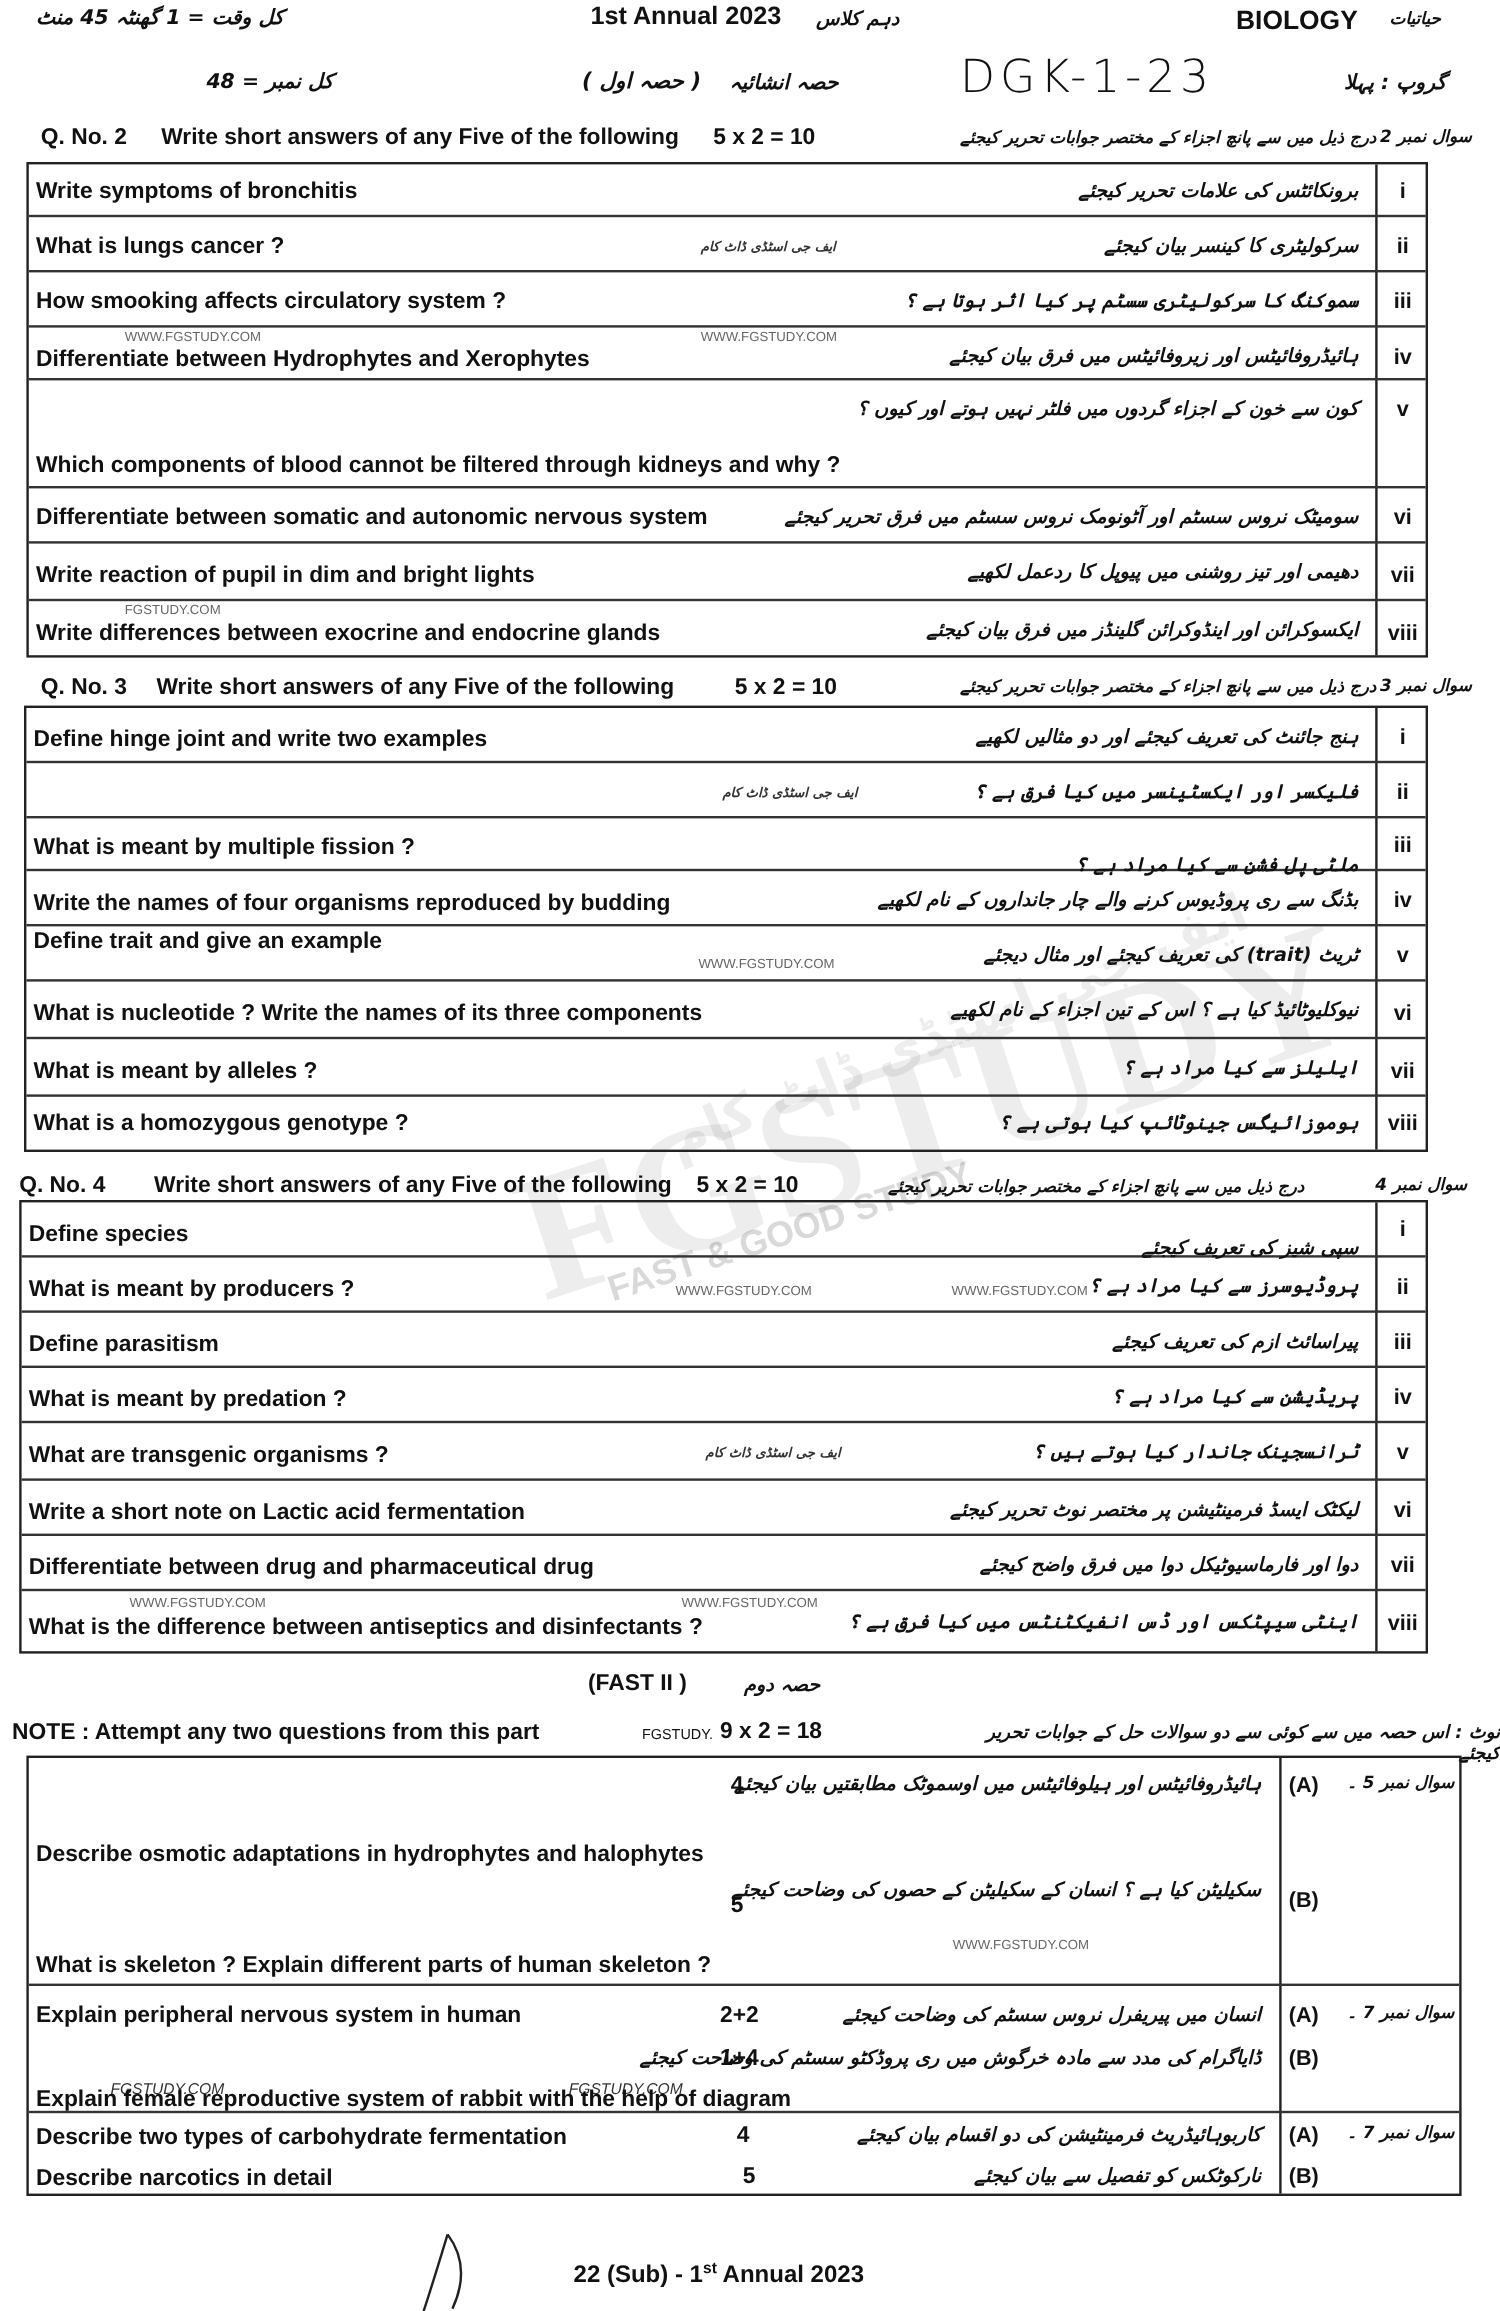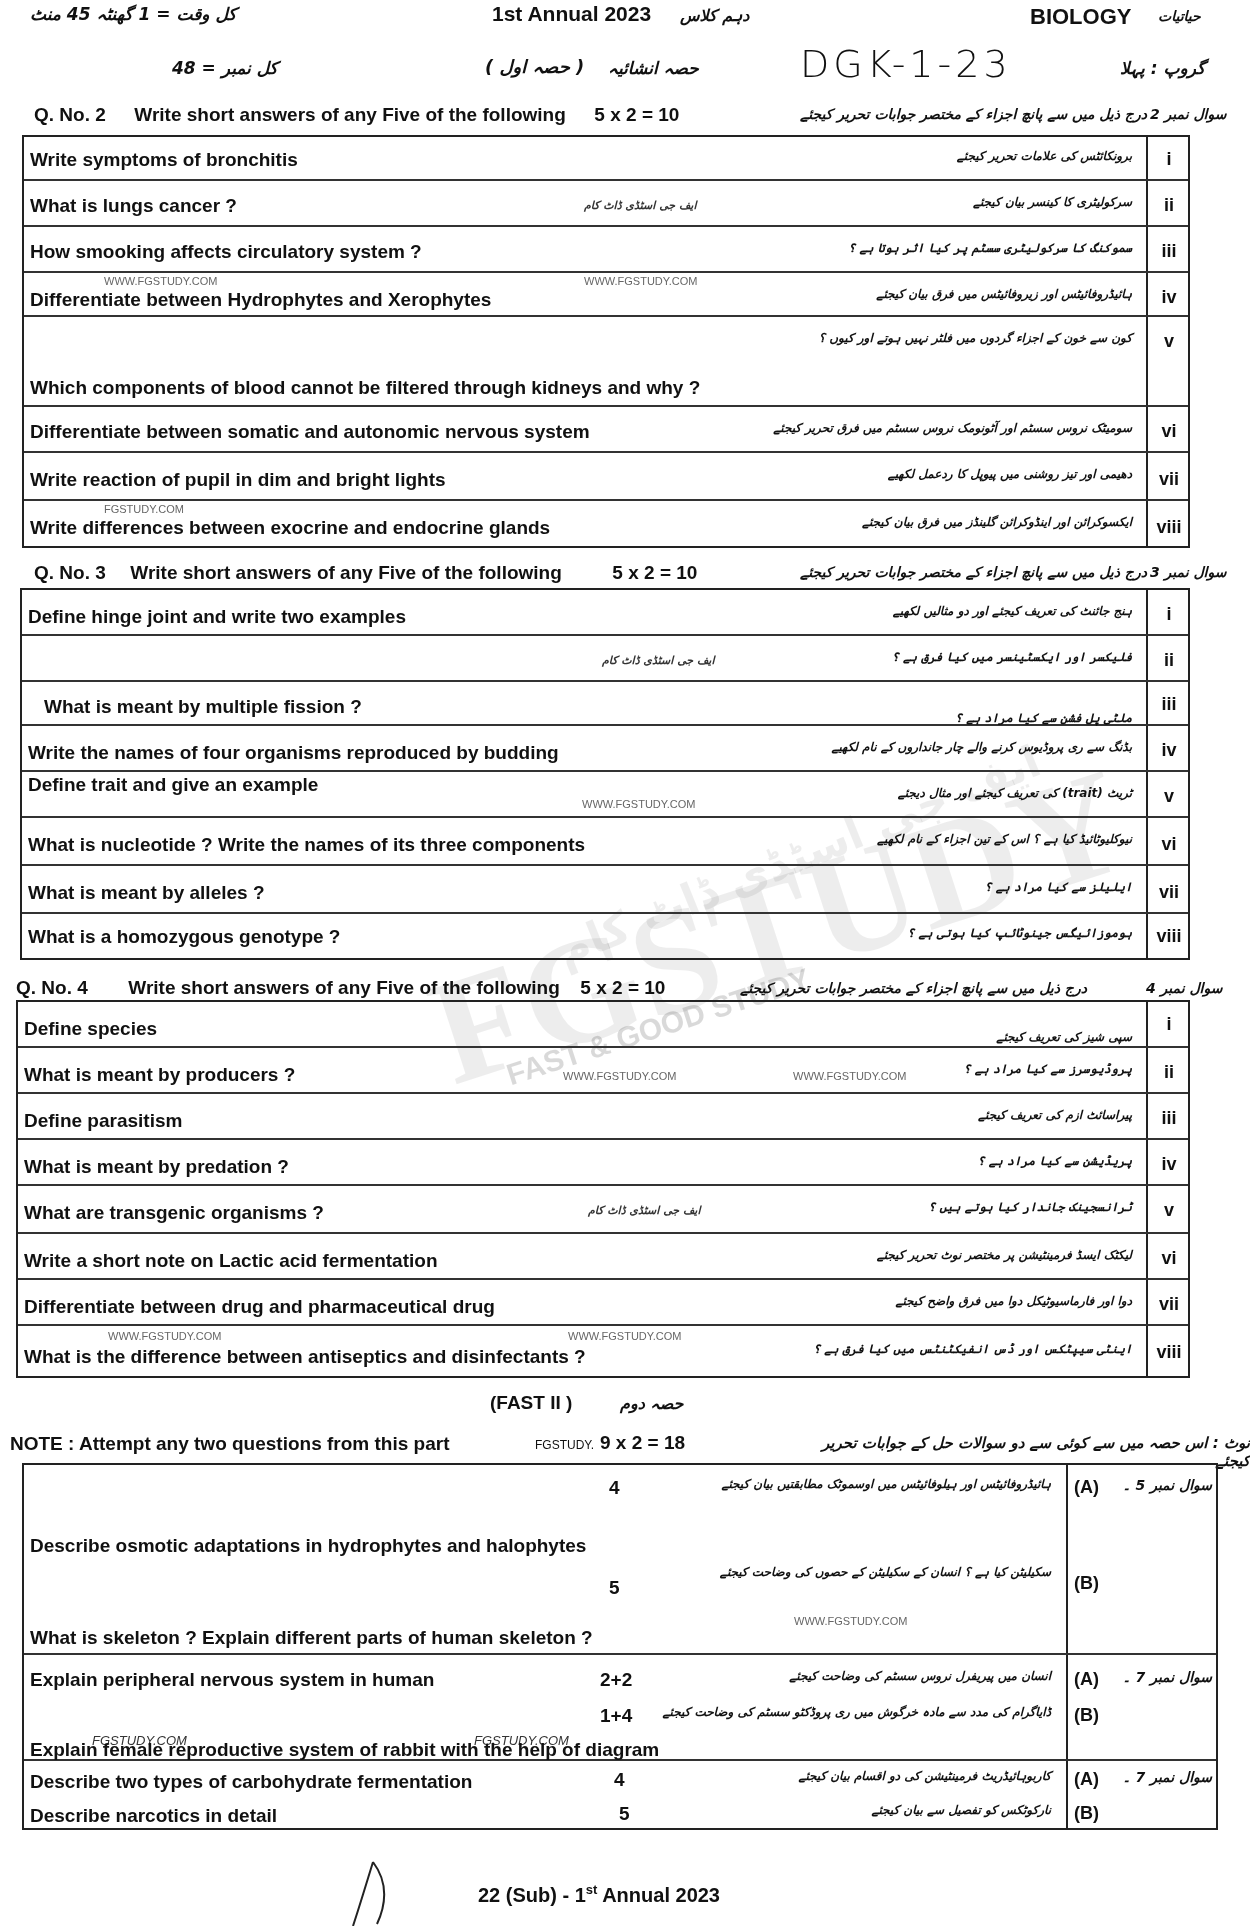--- a/index.html
+++ b/index.html
@@ -7,21 +7,21 @@
   body { position: relative; font-family: "Liberation Sans", sans-serif; color: #111; overflow: hidden; }
   .abs { position: absolute; }
   .b { font-weight: bold; }
   .urdu { font-family: "DejaVu Sans", sans-serif; font-weight: bold; direction: rtl; font-style: italic; }
   .hdr { font-size: 21px; font-weight: bold; }
   .qhead { font-size: 19px; font-weight: bold; }
   .tbl { position: absolute; border: 2px solid #222; }
   .row { position: absolute; left: 0; border-bottom: 2px solid #333; }
   .row:last-child { border-bottom: none; }
   .en { position: absolute; left: 6px; font-size: 19px; font-weight: bold; white-space: nowrap; }
-  .ur { position: absolute; font-size: 12px; white-space: nowrap; }
+  .ur { position: absolute; font-size: 16px; white-space: nowrap; }
   .rn { position: absolute; font-size: 18px; font-weight: bold; text-align: center; }
   .vline { position: absolute; top: 0; bottom: 0; border-left: 2px solid #222; }
   .wm { position: absolute; font-size: 11px; color: #666; white-space: nowrap; }
   .big-wm { position: absolute; color: rgba(0,0,0,0.07); font-family: "Liberation Serif", serif; font-weight: bold; transform: rotate(-18deg); white-space: nowrap; }
   .marks { position: absolute; font-size: 19px; font-weight: bold; }
   .handwriting { font-family: "DejaVu Sans", sans-serif; font-weight: 300; font-size: 38px; letter-spacing: 4px; }
 </style>
 </head>
 <body>
 
@@ -116,21 +116,21 @@
     <span class="en" style="top:16px;">Define hinge joint and write two examples</span>
     <span class="ur urdu" style="right:56px; top:14px;">ہنج جائنٹ کی تعریف کیجئے اور دو مثالیں لکھیے</span>
     <span class="rn" style="left:1126px; width:42px; top:14px;">i</span>
   </div>
   <div class="row" style="top:46px; height:46px; width:100%;">
     <span class="wm urdu" style="left:580px; top:18px; font-size:11px; color:#333;">ایف جی اسٹڈی ڈاٹ کام</span>
     <span class="ur urdu" style="right:56px; top:14px;">فلیکسر اور ایکسٹینسر میں کیا فرق ہے ؟</span>
     <span class="rn" style="left:1126px; width:42px; top:14px;">ii</span>
   </div>
   <div class="row" style="top:92px; height:44px; width:100%;">
-    <span class="en" style="top:14px;margin-left:16px;">What is meant by multiple fission ?</span>
+    <span class="en" style="top:14px;">What is meant by multiple fission ?</span>
     <span class="ur urdu" style="right:56px; top:29px;">ملٹی پل فشن سے کیا مراد ہے ؟</span>
     <span class="rn" style="left:1126px; width:42px; top:12px;">iii</span>
   </div>
   <div class="row" style="top:136px; height:46px; width:100%;">
     <span class="en" style="top:16px;">Write the names of four organisms reproduced by budding</span>
     <span class="ur urdu" style="right:56px; top:14px;">بڈنگ سے ری پروڈیوس کرنے والے چار جانداروں کے نام لکھیے</span>
     <span class="rn" style="left:1126px; width:42px; top:14px;">iv</span>
   </div>
   <div class="row" style="top:182px; height:46px; width:100%;">
     <span class="en" style="top:2px;">Define trait and give an example</span>

